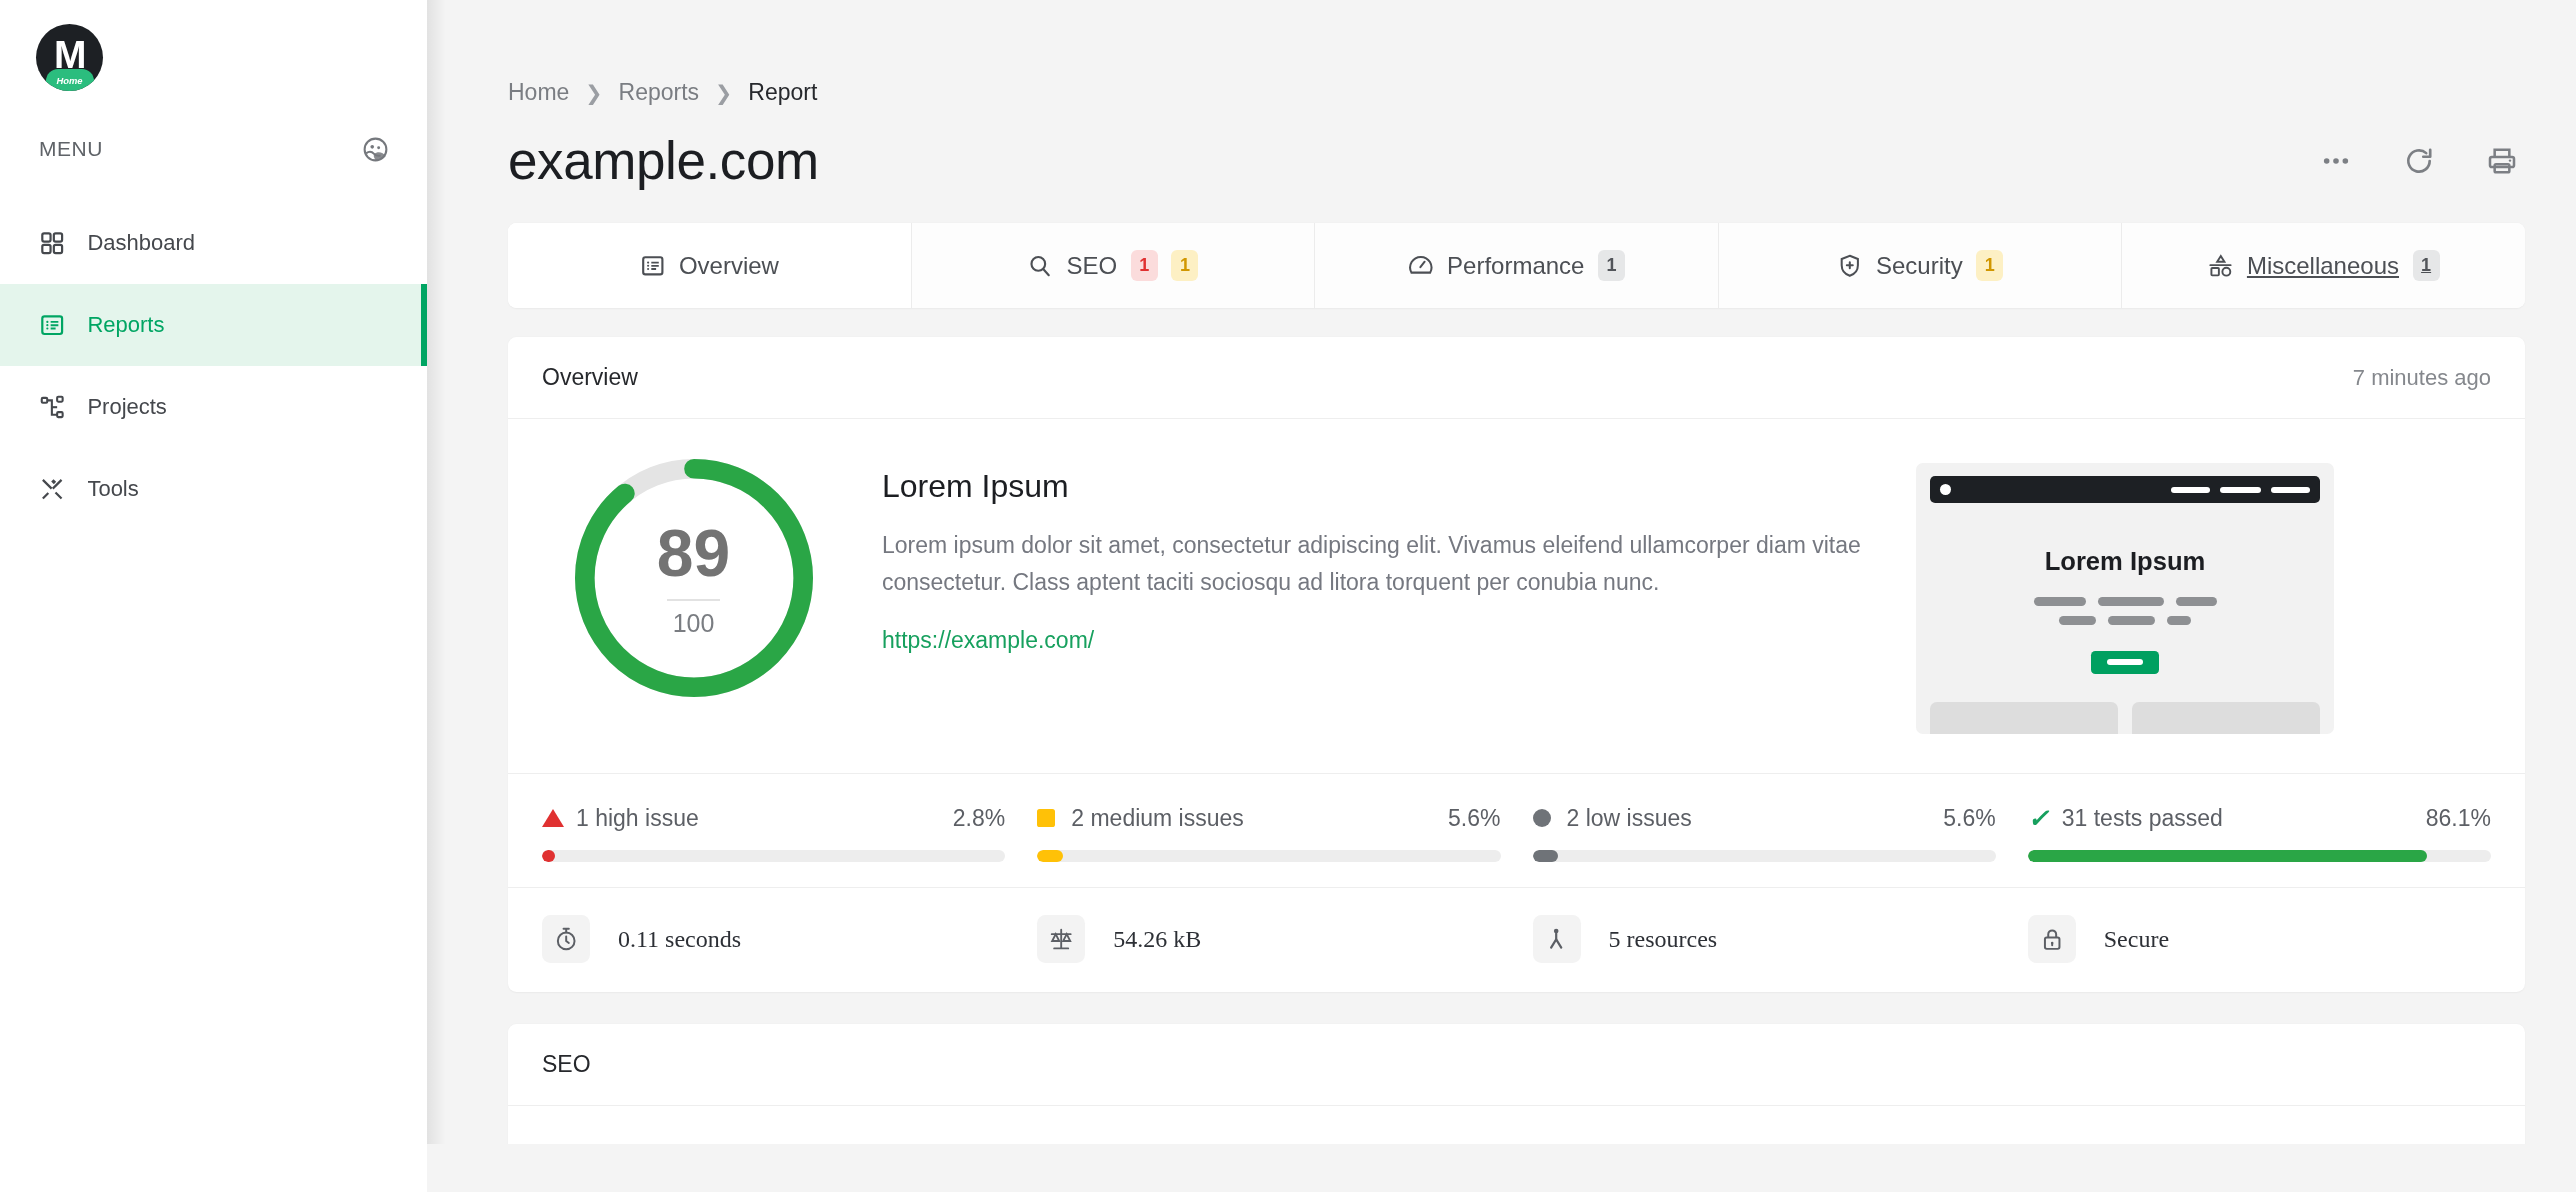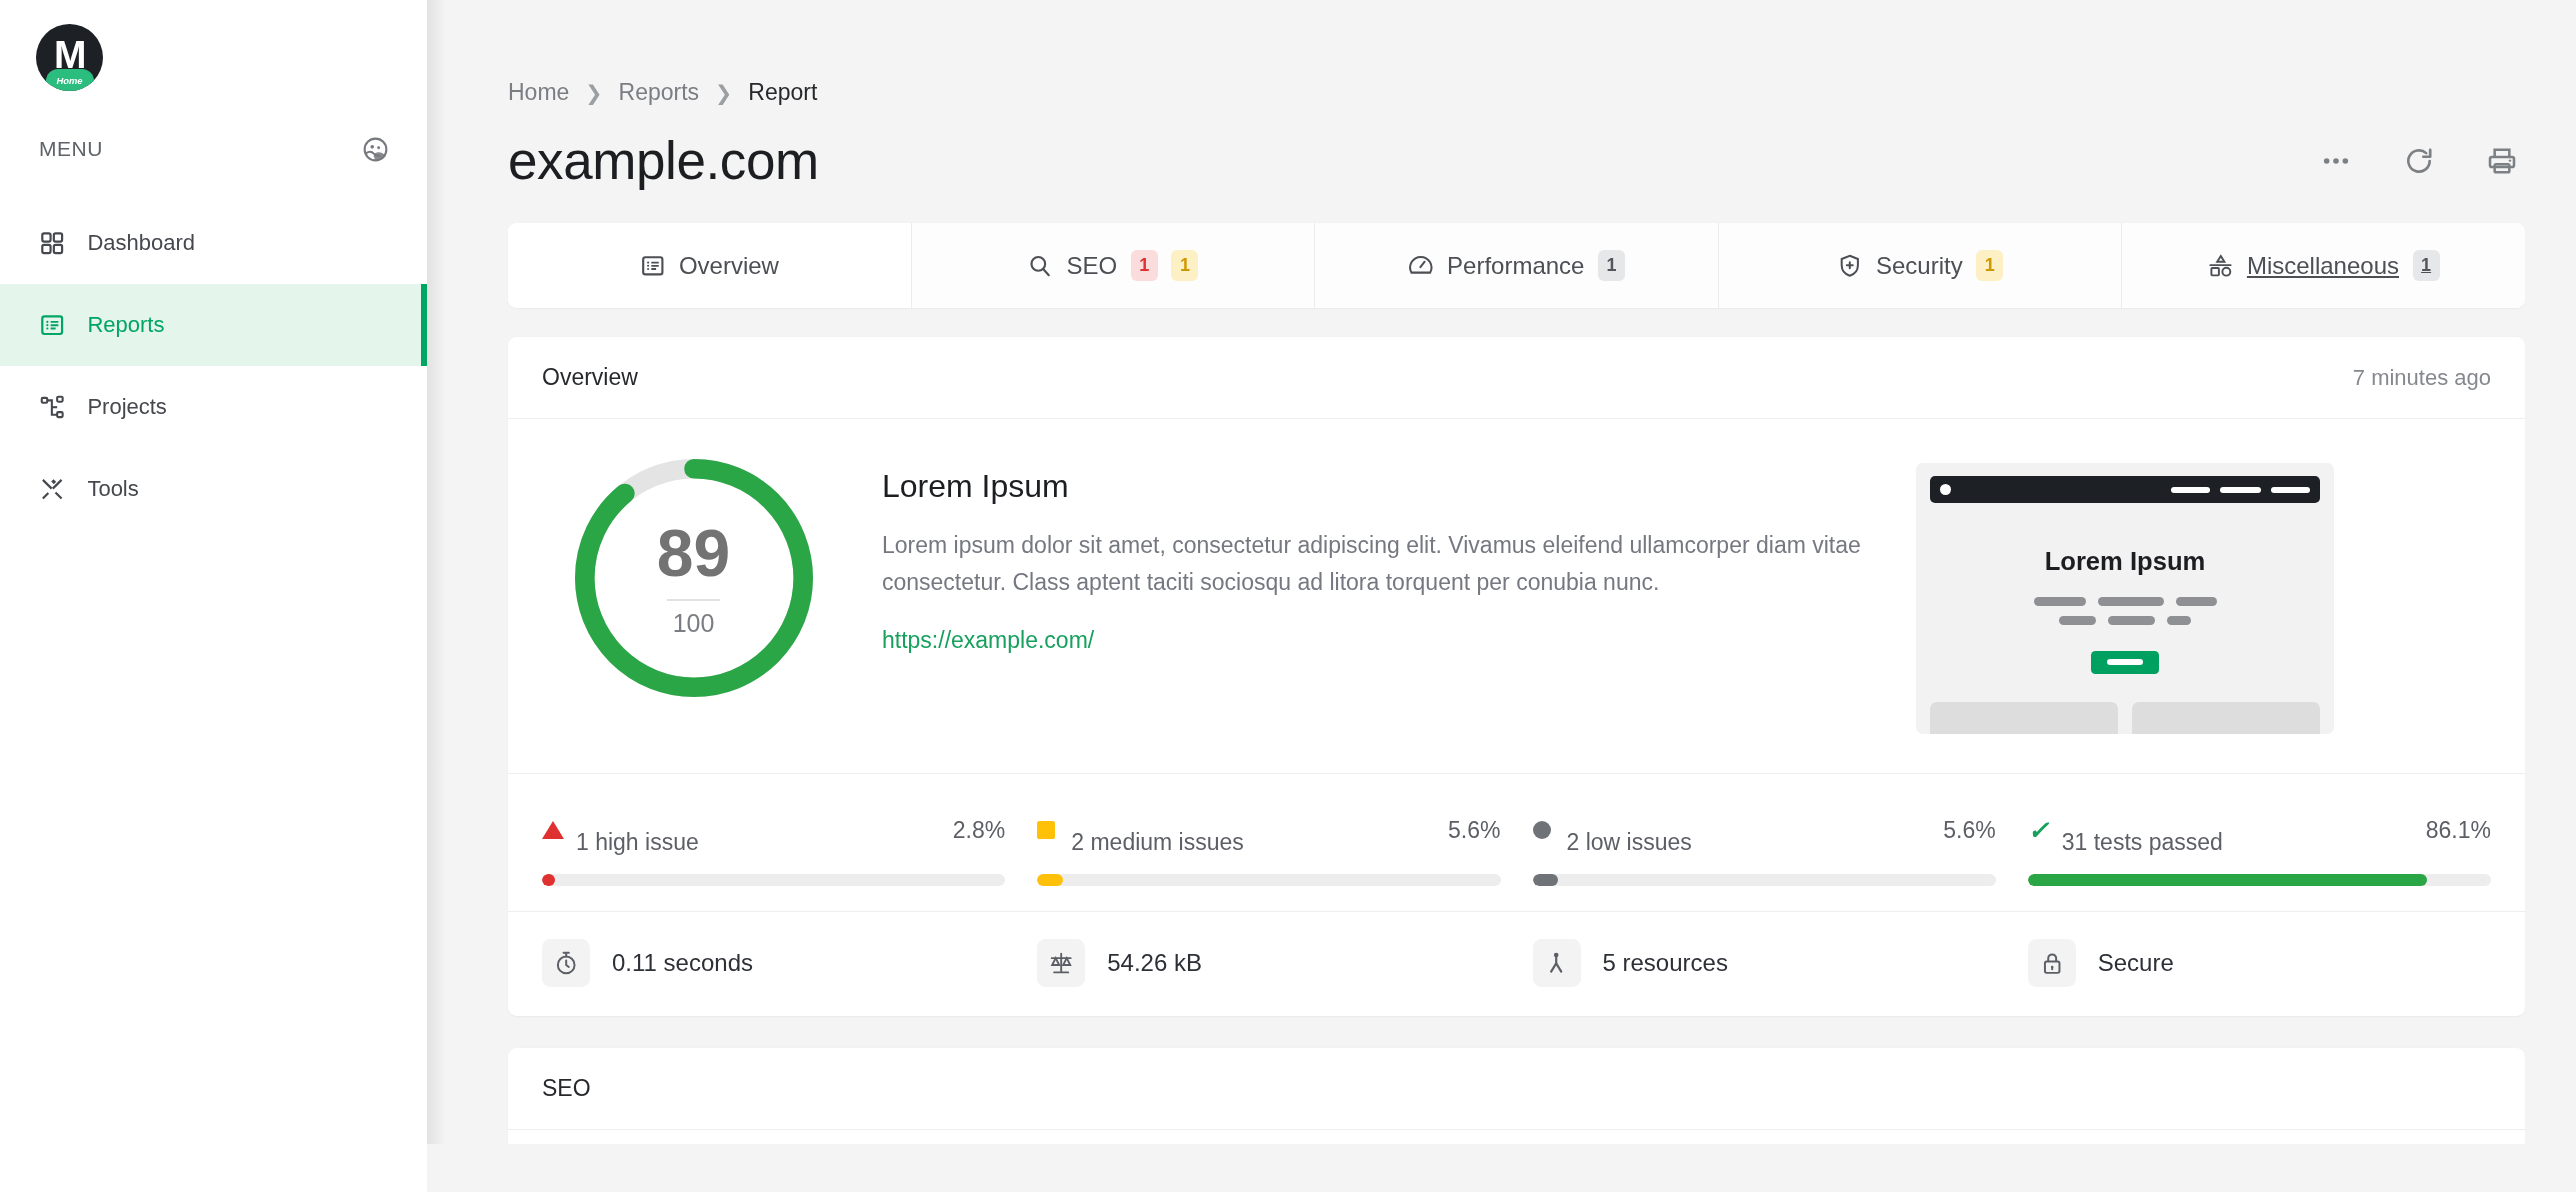--- a/index.html
+++ b/index.html
@@ -228,40 +228,40 @@
     padding: 31px 34px 25.6px;
     border-bottom: 0.9px solid #eeeeee;
     gap: 32px;
   }
   .issue { flex: 1 1 0; }
   .issue-top {
     display: flex; align-items: center;
     font-size: 23px; color: #5c5f65;
     gap: 12px;
   }
-  .issue-label { flex: 1 1 auto; margin-top: 24px; }
+  .issue-label { flex: 1 1 auto; }
   .issue-pct { color: #5c5f65; }
   .issue-mark { flex: 0 0 auto; display: flex; align-items: center; width: 22px; }
   .mk-tri {
     width: 0; height: 0;
     border-left: 11px solid transparent; border-right: 11px solid transparent;
     border-bottom: 18px solid #e03131;
   }
   .mk-sq  { width: 18px; height: 18px; background: #ffc107; border-radius: 2.6px; }
   .mk-ci  { width: 18px; height: 18px; background: #6f7378; border-radius: 50%; }
   .mk-ck  { color: #17a05e; font-size: 25.6px; font-weight: bold; line-height: 1; }
   .issue-bar {
     margin-top: 18px; height: 12px; border-radius: 6.8px; background: #ededed;
     overflow: hidden;
   }
   .issue-bar i { display: block; height: 100%; border-radius: 6.8px; }
 
   
   .metrics { display: flex; padding: 27px 34px 29px; gap: 32px; }
-  .metric { flex: 1 1 0; display: flex; align-items: center; gap: 22px; }
+  .metric { flex: 1 1 0; display: flex; align-items: center; gap: 28px; font-family: Liberation Serif, serif; }
   .metric-ico-box {
     width: 48px; height: 48px; flex: 0 0 48px;
     background: #f3f3f3; border-radius: 8.5px;
     display: flex; align-items: center; justify-content: center;
   }
   .metric-ico-box svg { width: 26.4px; height: 26.4px; display: block; }
   .metric-label { font-size: 24px; color: #2d3036; }
 
   
   .card.seo { margin-top: 32px; }

